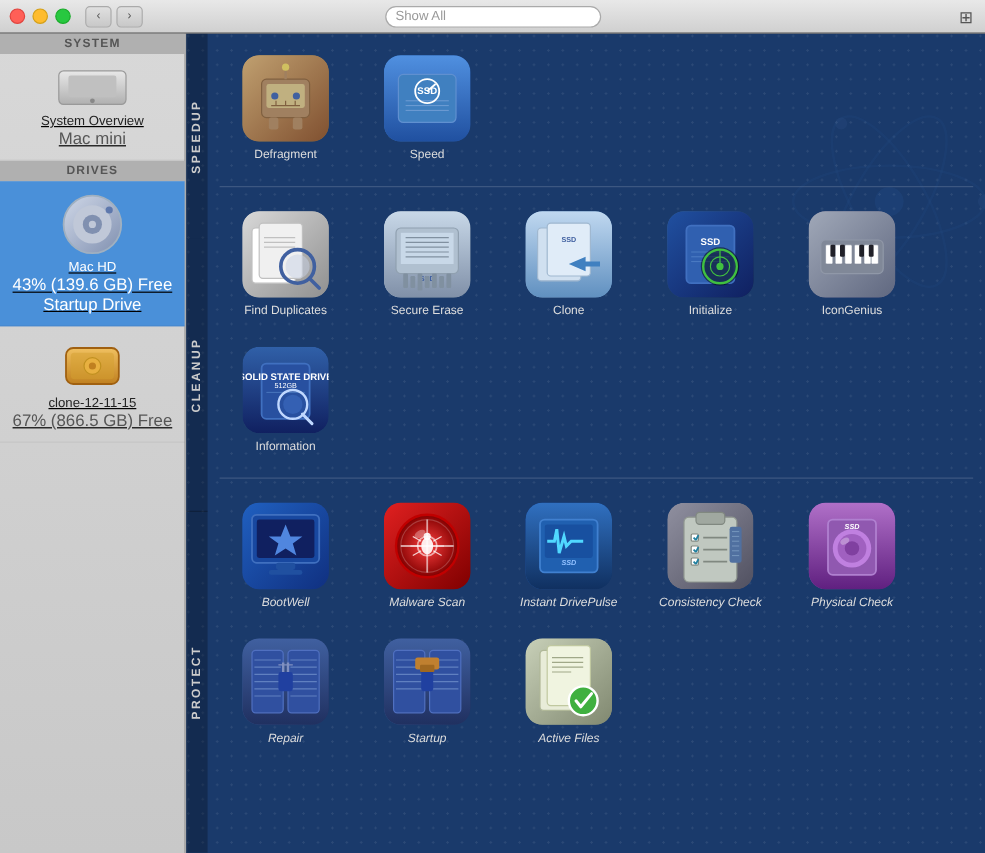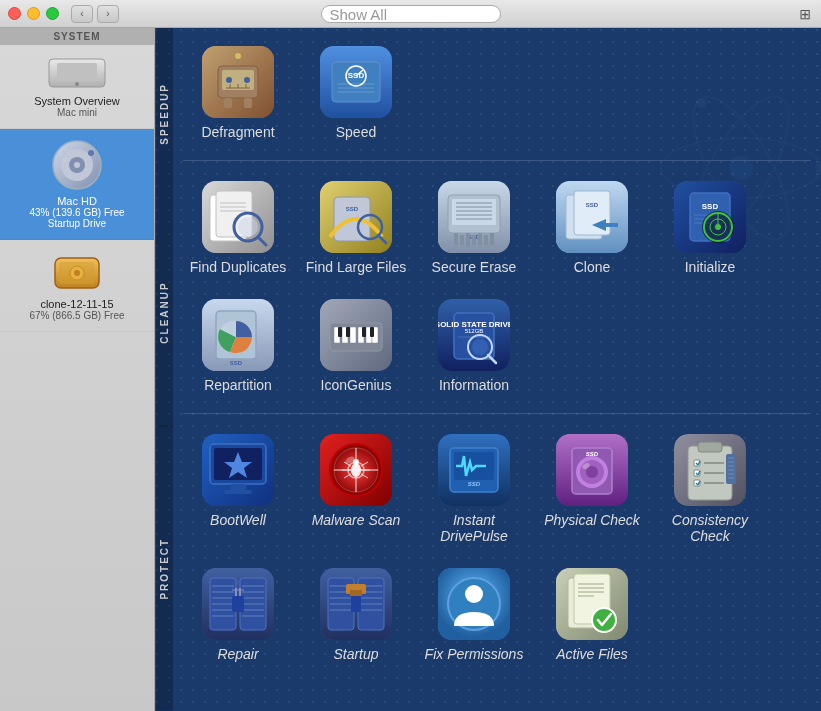--- a/index.html
+++ b/index.html
@@ -59,22 +59,23 @@
     .search-bar {
       position: absolute;
       left: 50%;
       transform: translateX(-50%);
       width: 180px;
       height: 18px;
       background: white;
       border: 1px solid #aaa;
       border-radius: 9px;
       display: flex;
+      align-items: center;
       padding: 0 8px;
-      font-size: 15px;
+      font-size: 11px;
       color: #999;
     }
     .grid-icon {
       position: absolute;
       right: 10px;
       font-size: 14px;
       color: #555;
       cursor: pointer;
     }
 
@@ -104,33 +105,34 @@
       padding: 3px 0;
       letter-spacing: 1px;
     }
     .sidebar-item {
       display: flex;
       flex-direction: column;
       align-items: center;
       padding: 10px 8px;
       cursor: pointer;
       border-bottom: 1px solid rgba(0,0,0,0.05);
+      text-decoration: underline;
     }
     .sidebar-item.selected {
       background: #4a90d9;
     }
     .sidebar-item-label {
       font-size: 11px;
       color: #222;
       font-weight: 500;
       margin-top: 4px;
       text-align: center;
     }
     .sidebar-item-sublabel {
-      font-size: 10px;
+      font-size: 14px;
       color: #555;
       text-align: left;
     }
     .sidebar-item.selected .sidebar-item-label,
     .sidebar-item.selected .sidebar-item-sublabel {
       color: white;
     }
 
     
     .right-panel {
@@ -208,21 +210,21 @@
       width: 72px;
       height: 72px;
       border-radius: 14px;
       display: flex;
       align-items: center;
       justify-content: center;
       position: relative;
       overflow: hidden;
     }
     .app-icon-label {
-      font-size: 14px;
+      font-size: 10px;
       color: #ddd;
       margin-top: 6px;
       text-align: center;
     }
 
     
     .atom-decoration {
       position: absolute;
       right: -20px;
       top: 40px;
@@ -329,20 +331,21 @@
         </defs>
         <rect x="2" y="4" width="56" height="28" rx="4" fill="url(#miniGrad)" stroke="#999" stroke-width="1"></rect>
         <rect x="10" y="8" width="40" height="18" rx="2" fill="#c0c0c0"></rect>
         <circle cx="30" cy="29" r="2" fill="#888"></circle>
       </svg>
       <span class="sidebar-item-label">System Overview</span>
       <span class="sidebar-item-sublabel">Mac mini</span>
     </div>
 
 
+    <div class="sidebar-section-header">DRIVES</div>
 
     <div class="sidebar-item selected">
       <svg width="52" height="52" viewBox="0 0 52 52">
         <defs>
           <linearGradient id="hdGrad" x1="0%" y1="0%" x2="100%" y2="100%">
             <stop offset="0%" style="stop-color:#d0d8e8"></stop>
             <stop offset="100%" style="stop-color:#8090b0"></stop>
           </linearGradient>
         </defs>
         <ellipse cx="26" cy="26" rx="24" ry="24" fill="url(#hdGrad)" stroke="#a0b0c0" stroke-width="1.5"></ellipse>
@@ -476,42 +479,20 @@
                 <line x1="18" y1="30" x2="44" y2="30" stroke="#c0c0c0" stroke-width="1"></line>
 
                 <circle cx="46" cy="46" r="14" fill="none" stroke="#4060a0" stroke-width="3"></circle>
                 <circle cx="46" cy="46" r="10" fill="rgba(200,210,230,0.5)"></circle>
                 <line x1="56" y1="56" x2="64" y2="64" stroke="#4060a0" stroke-width="3" stroke-linecap="round"></line>
               </svg>
             </div>
             <span class="app-icon-label">Find Duplicates</span>
           </div>
 
-          <div class="app-icon">
-            <div class="app-icon-img icon-findlarge">
-              <svg width="72" height="72" viewBox="0 0 72 72">
-                <defs>
-                  <linearGradient id="flGrad" x1="0%" y1="0%" x2="100%" y2="100%">
-                    <stop offset="0%" style="stop-color:#e0d070"></stop>
-                    <stop offset="100%" style="stop-color:#908020"></stop>
-                  </linearGradient>
-                </defs>
-                <rect width="72" height="72" rx="14" fill="url(#flGrad)"></rect>
-
-                <rect x="14" y="16" width="36" height="44" rx="4" fill="#c0c8d8" stroke="#9098a8" stroke-width="1"></rect>
-                <text x="32" y="30" text-anchor="middle" fill="#4060a0" font-size="6" font-weight="bold">SSD</text>
-
-                <path d="M10 56 Q36 20 62 56" fill="none" stroke="#f0c030" stroke-width="4"></path>
-
-                <circle cx="50" cy="46" r="12" fill="none" stroke="#4060a0" stroke-width="2.5"></circle>
-                <line x1="58" y1="54" x2="66" y2="62" stroke="#4060a0" stroke-width="2.5" stroke-linecap="round"></line>
-              </svg>
-            </div>
-            <span class="app-icon-label">Find Large Files</span>
-          </div>
 
           <div class="app-icon">
             <div class="app-icon-img icon-secureerase">
               <svg width="72" height="72" viewBox="0 0 72 72">
                 <defs>
                   <linearGradient id="seGrad" x1="0%" y1="0%" x2="0%" y2="100%">
                     <stop offset="0%" style="stop-color:#c8d8e8"></stop>
                     <stop offset="100%" style="stop-color:#8090a8"></stop>
                   </linearGradient>
                 </defs>
@@ -580,43 +561,20 @@
                 <circle cx="44" cy="46" r="16" fill="rgba(0,0,0,0.5)" stroke="none"></circle>
                 <circle cx="44" cy="46" r="14" fill="none" stroke="#40c040" stroke-width="2"></circle>
                 <circle cx="44" cy="46" r="8" fill="none" stroke="#40c040" stroke-width="1"></circle>
                 <circle cx="44" cy="46" r="3" fill="#40c040"></circle>
                 <line x1="44" y1="46" x2="44" y2="32" stroke="#40c040" stroke-width="1.5" opacity="0.7"></line>
               </svg>
             </div>
             <span class="app-icon-label">Initialize</span>
           </div>
 
-          <div class="app-icon">
-            <div class="app-icon-img icon-repartition">
-              <svg width="72" height="72" viewBox="0 0 72 72">
-                <defs>
-                  <linearGradient id="rpGrad" x1="0%" y1="0%" x2="0%" y2="100%">
-                    <stop offset="0%" style="stop-color:#c8d8ec"></stop>
-                    <stop offset="100%" style="stop-color:#8898b8"></stop>
-                  </linearGradient>
-                </defs>
-                <rect width="72" height="72" rx="14" fill="url(#rpGrad)"></rect>
-
-                <rect x="14" y="12" width="40" height="48" rx="4" fill="#b0c4d8" stroke="#90a4c0" stroke-width="1.5"></rect>
-
-                <circle cx="34" cy="38" r="16" fill="#e0e8f0"></circle>
-                <path d="M34 38 L34 22 A16 16 0 0 1 50 38 Z" fill="#4060a0"></path>
-                <path d="M34 38 L50 38 A16 16 0 0 1 28 53 Z" fill="#e08040"></path>
-                <path d="M34 38 L28 53 A16 16 0 0 1 18 30 Z" fill="#40a060"></path>
-                <path d="M34 38 L18 30 A16 16 0 0 1 34 22 Z" fill="#c0d0e0"></path>
-                <text x="34" y="66" text-anchor="middle" fill="#4060a0" font-size="6" font-weight="bold">SSD</text>
-              </svg>
-            </div>
-            <span class="app-icon-label">Repartition</span>
-          </div>
 
           <div class="app-icon">
             <div class="app-icon-img icon-icongenius">
               <svg width="72" height="72" viewBox="0 0 72 72">
                 <defs>
                   <linearGradient id="igGrad" x1="0%" y1="0%" x2="100%" y2="100%">
                     <stop offset="0%" style="stop-color:#a0a8b8"></stop>
                     <stop offset="100%" style="stop-color:#606880"></stop>
                   </linearGradient>
                 </defs>
@@ -742,43 +700,20 @@
                 </defs>
                 <rect width="72" height="72" rx="14" fill="url(#idpGrad)"></rect>
 
                 <rect x="12" y="14" width="48" height="44" rx="4" fill="#2060b0" stroke="#4080d0" stroke-width="1.5"></rect>
                 <rect x="16" y="18" width="40" height="28" rx="2" fill="#1850a0"></rect>
                 <polyline points="18,32 24,32 26,22 28,42 32,28 34,36 38,32 48,32" fill="none" stroke="#50d8ff" stroke-width="2.5"></polyline>
                 <text x="36" y="52" text-anchor="middle" fill="#90c0ff" font-size="6" font-weight="bold">SSD</text>
               </svg>
             </div>
             <span class="app-icon-label">Instant DrivePulse</span>
-          </div>
-
-          <div class="app-icon">
-            <div class="app-icon-img icon-physical">
-              <svg width="72" height="72" viewBox="0 0 72 72">
-                <defs>
-                  <linearGradient id="pcGrad" x1="0%" y1="0%" x2="0%" y2="100%">
-                    <stop offset="0%" style="stop-color:#b070c8"></stop>
-                    <stop offset="100%" style="stop-color:#602080"></stop>
-                  </linearGradient>
-                </defs>
-                <rect width="72" height="72" rx="14" fill="url(#pcGrad)"></rect>
-
-                <rect x="16" y="14" width="40" height="46" rx="4" fill="#9058b0" stroke="#b080d0" stroke-width="1.5"></rect>
-
-                <circle cx="36" cy="38" r="16" fill="#c080e0"></circle>
-                <circle cx="36" cy="38" r="12" fill="#a060c0"></circle>
-                <circle cx="36" cy="38" r="6" fill="#8040a0"></circle>
-                <ellipse cx="30" cy="32" rx="4" ry="2.5" fill="rgba(255,255,255,0.3)" transform="rotate(-30 30 32)"></ellipse>
-                <text x="36" y="22" text-anchor="middle" fill="white" font-size="6" font-weight="bold">SSD</text>
-              </svg>
-            </div>
-            <span class="app-icon-label">Physical Check</span>
           </div>
 
           <div class="app-icon">
             <div class="app-icon-img icon-consistency">
               <svg width="72" height="72" viewBox="0 0 72 72">
                 <defs>
                   <linearGradient id="ccGrad" x1="0%" y1="0%" x2="100%" y2="100%">
                     <stop offset="0%" style="stop-color:#9090a0"></stop>
                     <stop offset="100%" style="stop-color:#505060"></stop>
                   </linearGradient>
@@ -806,20 +741,43 @@
                 <rect x="52" y="20" width="10" height="30" rx="2" fill="#5070a0" stroke="#4060900" stroke-width="1"></rect>
                 <line x1="54" y1="24" x2="60" y2="24" stroke="#90b0d0" stroke-width="0.5"></line>
                 <line x1="54" y1="28" x2="60" y2="28" stroke="#90b0d0" stroke-width="0.5"></line>
                 <line x1="54" y1="32" x2="60" y2="32" stroke="#90b0d0" stroke-width="0.5"></line>
                 <line x1="54" y1="36" x2="60" y2="36" stroke="#90b0d0" stroke-width="0.5"></line>
                 <line x1="54" y1="40" x2="60" y2="40" stroke="#90b0d0" stroke-width="0.5"></line>
                 <line x1="54" y1="44" x2="60" y2="44" stroke="#90b0d0" stroke-width="0.5"></line>
               </svg>
             </div>
             <span class="app-icon-label">Consistency Check</span>
+          </div>
+
+          <div class="app-icon">
+            <div class="app-icon-img icon-physical">
+              <svg width="72" height="72" viewBox="0 0 72 72">
+                <defs>
+                  <linearGradient id="pcGrad" x1="0%" y1="0%" x2="0%" y2="100%">
+                    <stop offset="0%" style="stop-color:#b070c8"></stop>
+                    <stop offset="100%" style="stop-color:#602080"></stop>
+                  </linearGradient>
+                </defs>
+                <rect width="72" height="72" rx="14" fill="url(#pcGrad)"></rect>
+
+                <rect x="16" y="14" width="40" height="46" rx="4" fill="#9058b0" stroke="#b080d0" stroke-width="1.5"></rect>
+
+                <circle cx="36" cy="38" r="16" fill="#c080e0"></circle>
+                <circle cx="36" cy="38" r="12" fill="#a060c0"></circle>
+                <circle cx="36" cy="38" r="6" fill="#8040a0"></circle>
+                <ellipse cx="30" cy="32" rx="4" ry="2.5" fill="rgba(255,255,255,0.3)" transform="rotate(-30 30 32)"></ellipse>
+                <text x="36" y="22" text-anchor="middle" fill="white" font-size="6" font-weight="bold">SSD</text>
+              </svg>
+            </div>
+            <span class="app-icon-label">Physical Check</span>
           </div>
 
           <div class="app-icon">
             <div class="app-icon-img icon-repair">
               <svg width="72" height="72" viewBox="0 0 72 72">
                 <defs>
                   <linearGradient id="repGrad" x1="0%" y1="0%" x2="0%" y2="100%">
                     <stop offset="0%" style="stop-color:#4060a0"></stop>
                     <stop offset="100%" style="stop-color:#203060"></stop>
                   </linearGradient>
@@ -877,39 +835,20 @@
 
                 <rect x="31" y="26" width="10" height="18" rx="2" fill="#2040a0"></rect>
 
                 <rect x="26" y="16" width="20" height="10" rx="2" fill="#c08030"></rect>
                 <rect x="30" y="22" width="12" height="6" rx="1" fill="#a06820"></rect>
               </svg>
             </div>
             <span class="app-icon-label">Startup</span>
           </div>
 
-          <div class="app-icon">
-            <div class="app-icon-img icon-fixperms">
-              <svg width="72" height="72" viewBox="0 0 72 72">
-                <defs>
-                  <radialGradient id="fpGrad" cx="50%" cy="40%" r="55%">
-                    <stop offset="0%" style="stop-color:#60b8ff"></stop>
-                    <stop offset="100%" style="stop-color:#2060a0"></stop>
-                  </radialGradient>
-                </defs>
-                <rect width="72" height="72" rx="14" fill="url(#fpGrad)"></rect>
-
-                <circle cx="36" cy="36" r="26" fill="#3080c0" stroke="#60a0e0" stroke-width="2"></circle>
-
-                <circle cx="36" cy="26" r="9" fill="white"></circle>
-                <path d="M16 58 Q16 44 36 44 Q56 44 56 58 Z" fill="white"></path>
-              </svg>
-            </div>
-            <span class="app-icon-label">Fix Permissions</span>
-          </div>
 
           <div class="app-icon">
             <div class="app-icon-img icon-activefiles">
               <svg width="72" height="72" viewBox="0 0 72 72">
                 <defs>
                   <linearGradient id="afGrad" x1="0%" y1="0%" x2="100%" y2="100%">
                     <stop offset="0%" style="stop-color:#c8d0b8"></stop>
                     <stop offset="100%" style="stop-color:#808870"></stop>
                   </linearGradient>
                 </defs>

